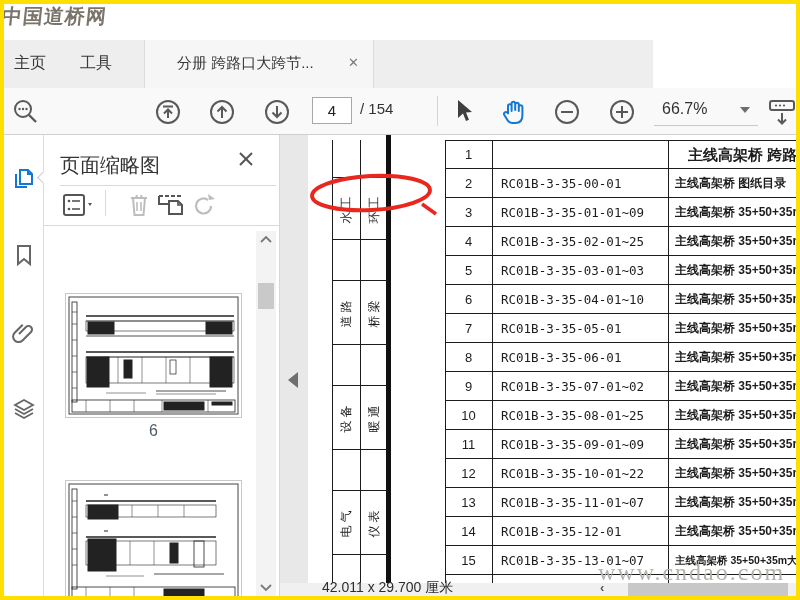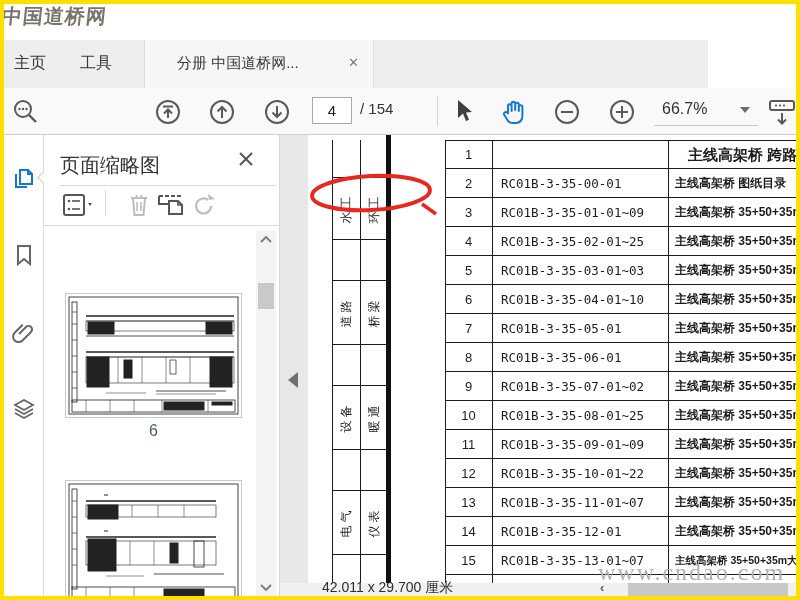--- a/index.html
+++ b/index.html
@@ -9,21 +9,21 @@
 
   
   .titlebar { position:absolute; left:0; top:0; width:792px; height:36px; background:#ffffff;margin-top:36px; }
   .pdf-icon { position:absolute; left:5px; top:9px; width:17px; height:17px; background:#c11e0f; border-radius:3px; }
   .pdf-icon svg { position:absolute; left:2px; top:2px; }
   .title-text { position:absolute; left:28px; top:8px; font-size:15px; color:#111; white-space:nowrap; }
   .wm-top { position:absolute; left:-2px; top:-1px; font-family:"Liberation Serif", serif; font-weight:bold;
             font-size:20px; color:#6d655b; opacity:.9; letter-spacing:1px; transform:skewX(-6deg); z-index:30; }
 
   
-  .tabbar { position:absolute; left:0; top:36px; width:704px; height:48px; background:#eeeeee;text-align:right; }
+  .tabbar { position:absolute; left:0; top:36px; width:649px; height:48px; background:#eeeeee;text-align:right; }
   .tab-label { position:absolute; top:13px; font-size:16px; color:#383838; cursor:default; }
   .doc-tab { position:absolute; left:140px; top:0; width:230px; height:48px; background:#f6f6f6;
              border-left:1px solid #dcdcdc; border-right:1px solid #dcdcdc; }
   .doc-tab .doc-tab-label { position:absolute; left:32px; top:14px; font-size:15px; color:#383838; white-space:nowrap; }
   .doc-tab .tab-close { position:absolute; right:14px; top:15px; font-size:13px; color:#7a7a7a; }
 
   
   .toolbar { position:absolute; left:0; top:84px; width:792px; height:47px; background:#f9f9f9; border-bottom:1px solid #cfcfcf; }
   .tb-icon { position:absolute; top:10px; }
   .page-input { position:absolute; left:308px; top:9px; width:40px; height:27px; background:#fff; border:1px solid #a8a8a8;
@@ -105,21 +105,21 @@
           </svg>
     </div>
     <div class="title-text">分册 跨路口大跨节段梁（50m）.pdf - Adobe Acrobat Pro DC</div>
   </div>
   <div class="wm-top">中国道桥网</div>
 
   <div class="tabbar">
     <div class="tab-label" style="left:10px;">主页</div>
     <div class="tab-label" style="left:76px;">工具</div>
     <div class="doc-tab">
-      <span class="doc-tab-label">分册 中国道桥网...</span>
+      <span class="doc-tab-label">分册 跨路口大跨节...</span>
       <span class="tab-close">✕</span>
     </div>
   </div>
 
   <div class="toolbar">
     <svg class="tb-icon" style="left:8px;" width="28" height="28" viewBox="0 0 28 28">
       <circle cx="11" cy="11" r="8" fill="none" stroke="#595959" stroke-width="2"></circle>
       <line x1="17" y1="17" x2="24" y2="24" stroke="#595959" stroke-width="2.4"></line>
       <circle cx="7.5" cy="11" r="1.2" fill="#595959"></circle>
           <circle cx="11" cy="11" r="1.2" fill="#595959"></circle>

